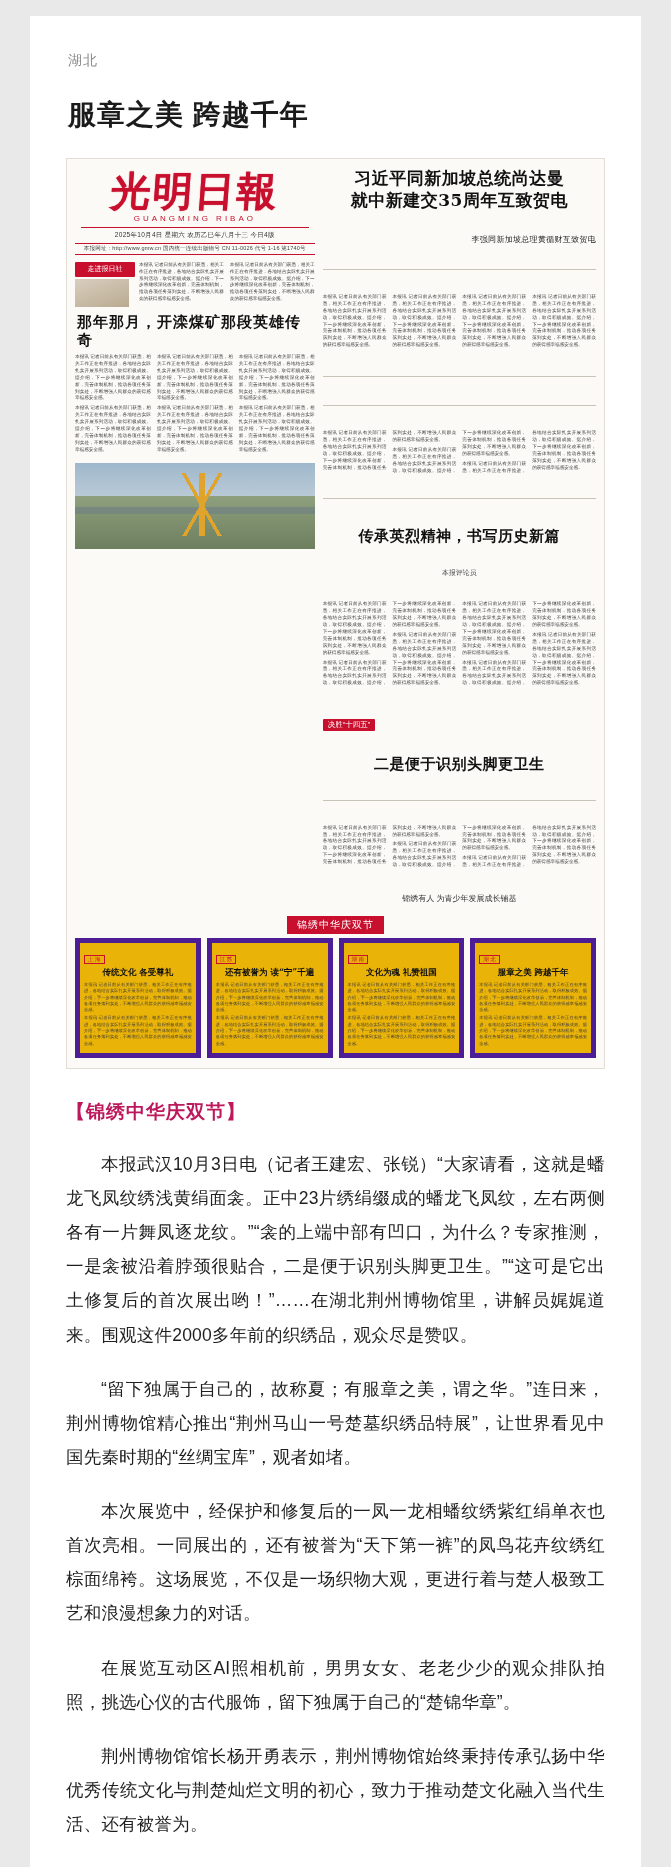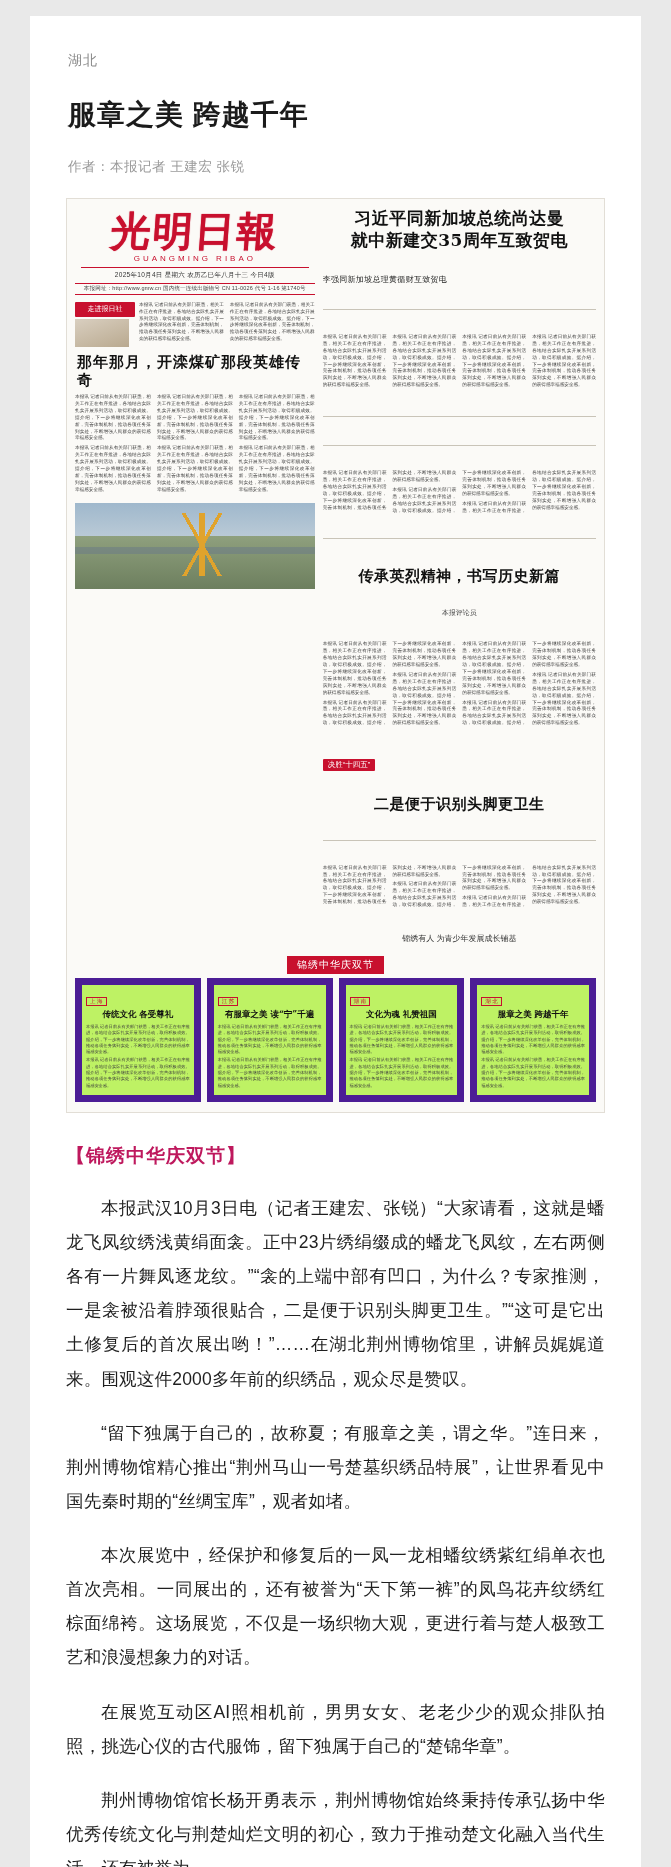--- a/index.html
+++ b/index.html
@@ -132,21 +132,21 @@
       linear-gradient(-60deg,transparent 47%,#e0a32c 47%,#e0a32c 52%,transparent 52%);
   }
   .photo .band{position:absolute;left:0;right:0;top:52%;height:8%;background:#6b7c86;opacity:.55;}
   .news-col{flex:1;display:flex;flex-direction:column;gap:20px;}
   .lead-head{
     font-family:"DejaVu Serif","Liberation Serif",serif;
     font-weight:700;font-size:17px;line-height:1.3;color:#111;text-align:center;
     letter-spacing:.5px;
   }
   .lead-sub{
-    font-size:8px;color:#222;text-align:left;margin-top:3px;letter-spacing:.3px;
+    font-size:8px;color:#222;text-align:right;margin-top:3px;letter-spacing:.3px;
   }
   .hr-thin{height:1px;background:#c9c4b8;margin:4px 0;}
   .cols3{column-count:3;column-gap:6px;}
   .cols4{column-count:4;column-gap:6px;}
   .cols2{column-count:2;column-gap:6px;}
   .sec-head{
     font-family:"DejaVu Serif","Liberation Serif",serif;
     font-weight:700;font-size:15px;text-align:center;color:#111;margin:4px 0 2px;
     letter-spacing:.5px;
   }
@@ -160,21 +160,21 @@
   }
   .bottom-banner{
     text-align:center;margin:8px 0 4px;
   }
   .bottom-banner span{
     background:#c8102e;color:#fff;font-size:10px;padding:2px 10px;letter-spacing:1px;
     display:inline-block;
   }
   .four-panels{display:flex;gap:6px;}
   .panel{
-    flex:1;border:7px solid #4c1d95;padding:4px;box-sizing:border-box;background:#bef264;
+    flex:1;border:5px solid #4c1d95;padding:4px;box-sizing:border-box;background:#eab308;
   }
   .panel-tag{
     display:inline-block;border:1px solid #c8102e;color:#c8102e;font-size:5.5px;
     padding:0 3px;margin-bottom:3px;
   }
   .panel-title{
     font-family:"DejaVu Serif","Liberation Serif",serif;
     font-size:8.5px;font-weight:700;text-align:center;color:#111;margin-bottom:3px;
   }
   .panel-body{font-size:4.2px;line-height:1.5;color:#3d3d3d;text-align:justify;}
@@ -203,21 +203,20 @@
 <body>
 
 <div class="page">
   <div class="sheet">
 
     <div class="kicker">湖北</div>
 
     <h1 class="headline">服章之美 跨越千年</h1>
 
 
-    <div class="author">作者：本报记者 王建宏 张锐</div>
 
     <div class="paper">
 
       <div class="paper-top">
 
         <div class="masthead-col">
           <div class="masthead">
             <div class="mast-title">光明日報</div>
             <div class="mast-pinyin">GUANGMING RIBAO</div>
             <div class="mast-rule"></div>
@@ -312,21 +311,21 @@
         <div class="panel">
           <div class="panel-tag">上 海</div>
           <div class="panel-title">传统文化 各受尊礼</div>
           <div class="panel-body">
             <p>本报讯 记者日前从有关部门获悉，相关工作正在有序推进，各地结合实际扎实开展系列活动，取得积极成效。据介绍，下一步将继续深化改革创新，完善体制机制，推动各项任务落到实处，不断增强人民群众的获得感幸福感安全感。</p>
             <p>本报讯 记者日前从有关部门获悉，相关工作正在有序推进，各地结合实际扎实开展系列活动，取得积极成效。据介绍，下一步将继续深化改革创新，完善体制机制，推动各项任务落到实处，不断增强人民群众的获得感幸福感安全感。</p>
           </div>
         </div>
         <div class="panel">
           <div class="panel-tag">江 苏</div>
-          <div class="panel-title">有服章之美 读“宁”千遍</div>
+          <div class="panel-title">还有被誉为 读“宁”千遍</div>
           <div class="panel-body">
             <p>本报讯 记者日前从有关部门获悉，相关工作正在有序推进，各地结合实际扎实开展系列活动，取得积极成效。据介绍，下一步将继续深化改革创新，完善体制机制，推动各项任务落到实处，不断增强人民群众的获得感幸福感安全感。</p>
             <p>本报讯 记者日前从有关部门获悉，相关工作正在有序推进，各地结合实际扎实开展系列活动，取得积极成效。据介绍，下一步将继续深化改革创新，完善体制机制，推动各项任务落到实处，不断增强人民群众的获得感幸福感安全感。</p>
           </div>
         </div>
         <div class="panel">
           <div class="panel-tag">湖 南</div>
           <div class="panel-title">文化为魂 礼赞祖国</div>
           <div class="panel-body">
             <p>本报讯 记者日前从有关部门获悉，相关工作正在有序推进，各地结合实际扎实开展系列活动，取得积极成效。据介绍，下一步将继续深化改革创新，完善体制机制，推动各项任务落到实处，不断增强人民群众的获得感幸福感安全感。</p>

